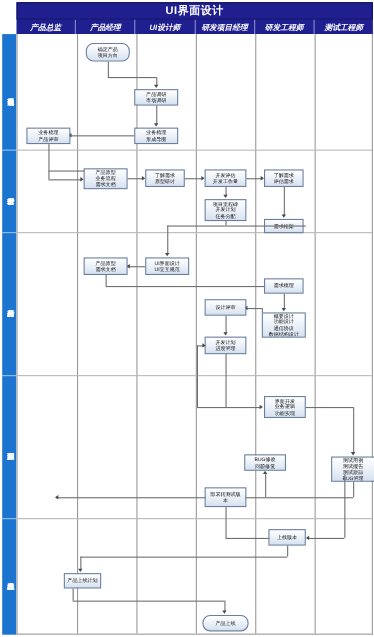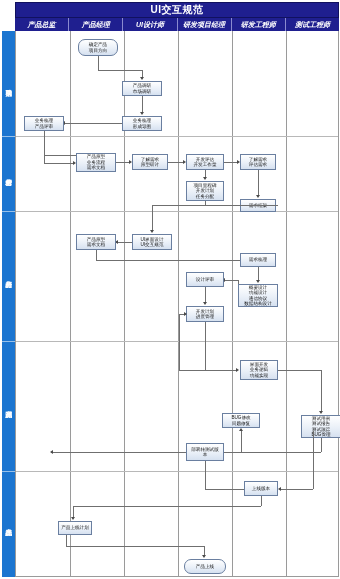--- a/index.html
+++ b/index.html
@@ -83,21 +83,21 @@
   .arr.up{border-left:2.2px solid transparent;border-right:2.2px solid transparent;border-bottom:3.4px solid #4a4a4a;}
   .arr.right{border-top:2.2px solid transparent;border-bottom:2.2px solid transparent;border-left:3.4px solid #4a4a4a;}
   .arr.left{border-top:2.2px solid transparent;border-bottom:2.2px solid transparent;border-right:3.4px solid #4a4a4a;}
 </style>
 </head>
 <body>
 
 <div id="root">
 
   <div class="titlebar">
-    <span>UI交互规范</span>
+    <span>UI界面设计</span>
   </div>
 
   <div class="headrow">
     <div class="headcell">
         <span>产品总监</span>
       </div>
     <div class="headcell">
         <span>产品经理</span>
       </div>
     <div class="headcell">

